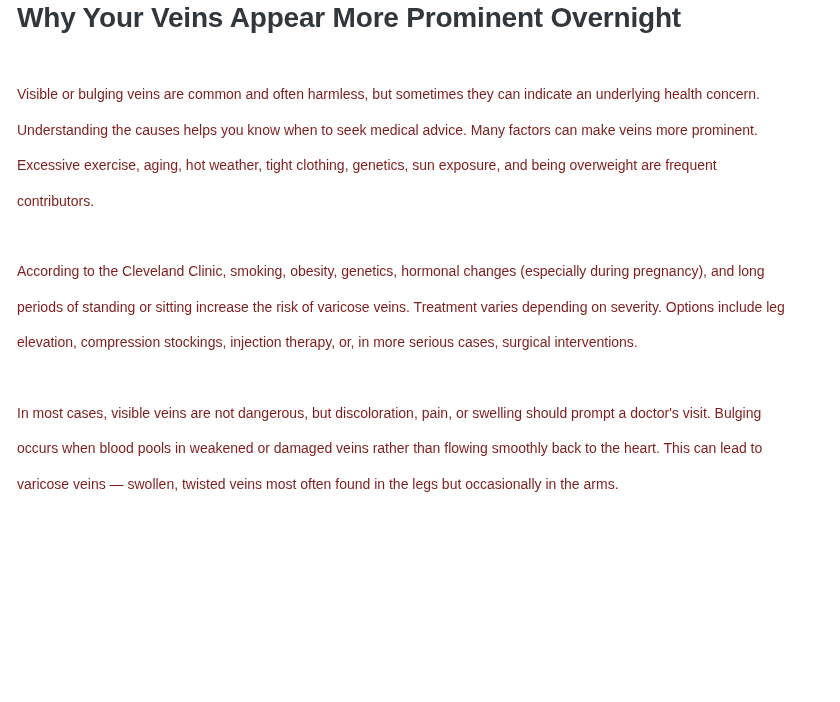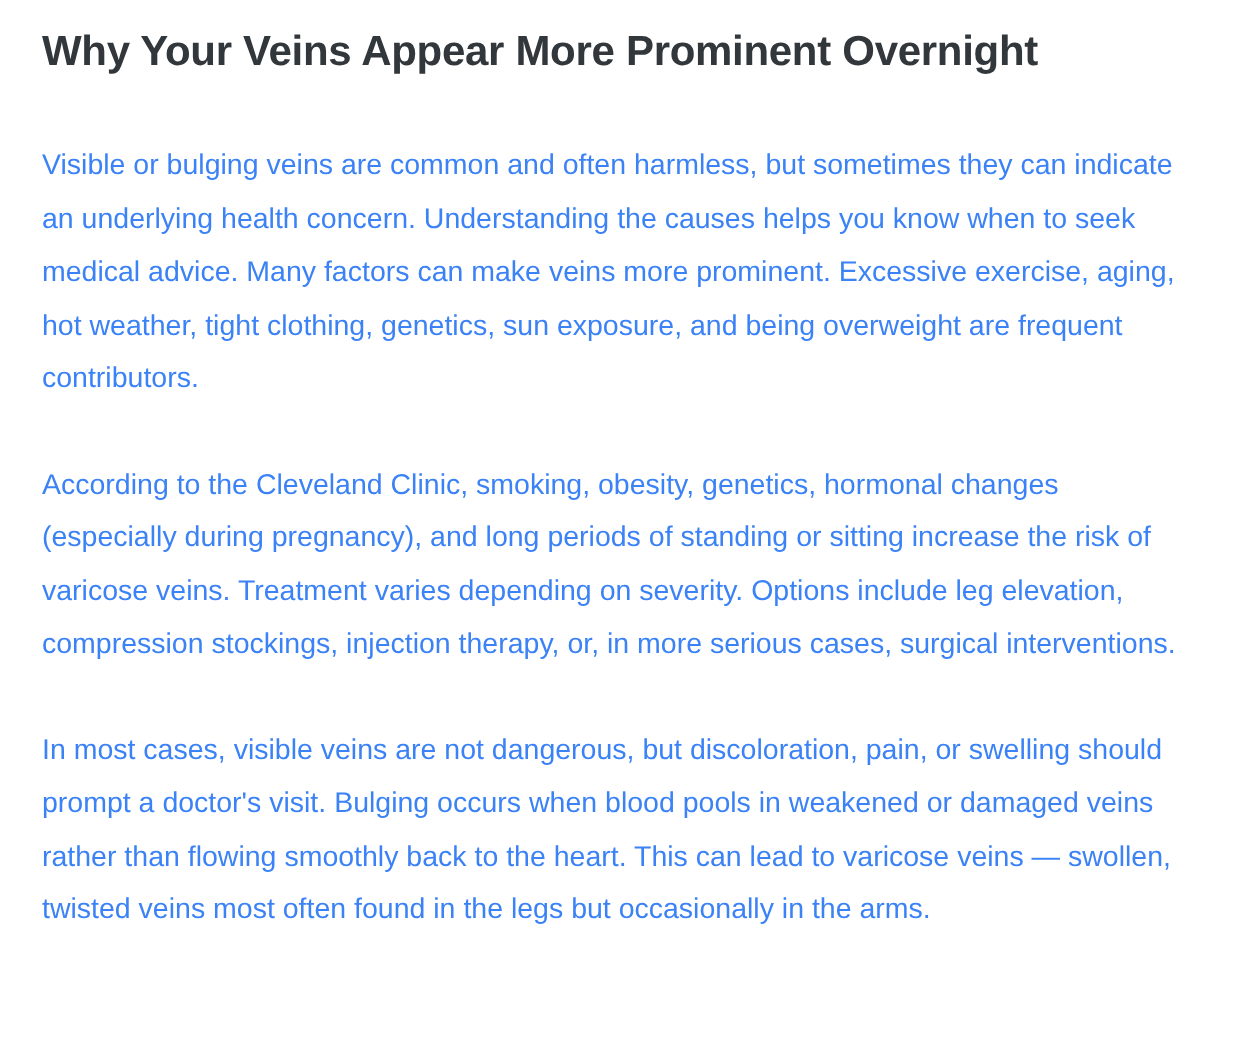--- a/index.html
+++ b/index.html
@@ -9,39 +9,38 @@
   }
   body {
     width: 840px;
     height: 702px;
     box-sizing: border-box;
     font-family: "Liberation Sans", sans-serif;
     overflow: hidden;
   }
   .article {
     box-sizing: border-box;
-    padding: 16px 45px 0 17px;
+    padding: 0 45px 0 17px;
     max-width: 840px;
-    margin-left: 11px;
   }
   .article-title {
     margin: 0 0 42px 0;
     font-size: 28px;
     line-height: 35px;
     font-weight: 700;
     letter-spacing: -0.2px;
     color: #32373c;
   }
   .article-paragraph {
     margin: 0 0 35px 0;
     max-width: 778px;
-    font-size: 19px;
+    font-size: 14px;
     line-height: 35.5px;
     font-weight: 400;
-    color: #3b82f6;
+    color: #7f1d1d;
   }
 </style>
 </head>
 <body>
 
 <div class="article">
   <h1 class="article-title">Why Your Veins Appear More Prominent Overnight</h1>
 
   <p class="article-paragraph">Visible or bulging veins are common and often harmless, but sometimes they can indicate an underlying health concern. Understanding the causes helps you know when to seek medical advice. Many factors can make veins more prominent. Excessive exercise, aging, hot weather, tight clothing, genetics, sun exposure, and being overweight are frequent contributors.</p>
 

